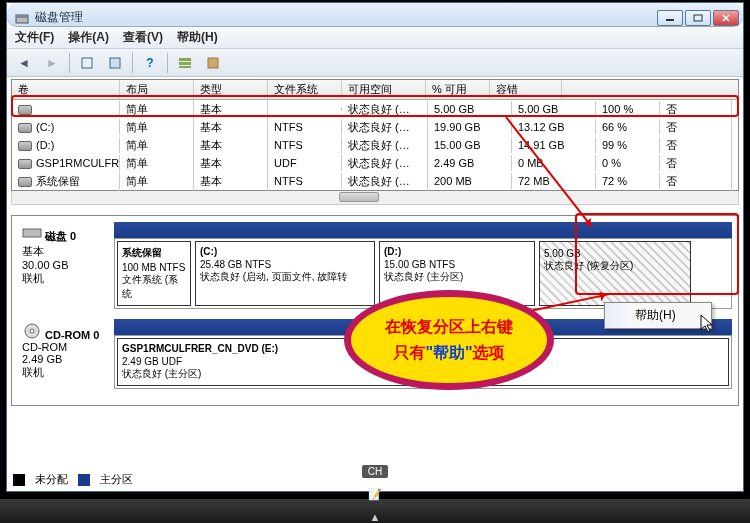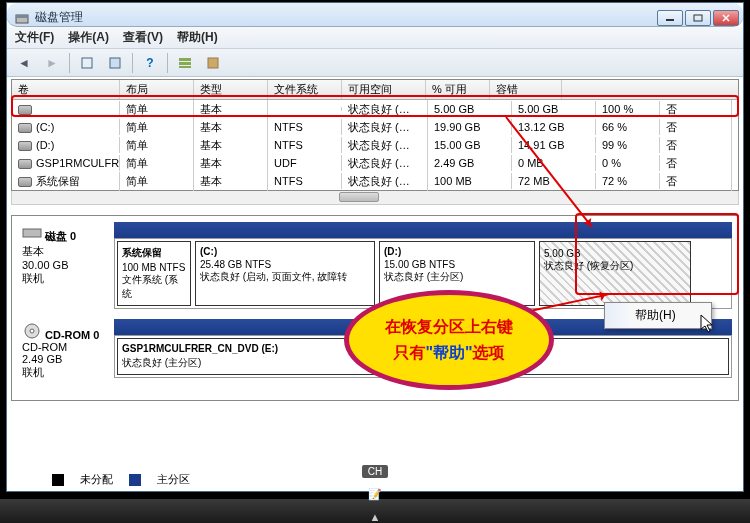--- a/index.html
+++ b/index.html
@@ -51,36 +51,36 @@
 .disk-label .name { font-weight: bold; }
 .disk-parts { flex: 1; display: flex; gap: 4px; border: 1px solid #999; padding: 2px; }
 .disk-title { height: 16px; background: linear-gradient(#2a4b9a,#1a3b8a); }
 .part { border: 1px solid #333; font-size: 10px; padding: 4px; position: relative; background: #fff; display: flex; flex-direction: column; }
 .part .pname { font-weight: bold; margin-bottom: 2px; }
 .part.hatched { background: repeating-linear-gradient(45deg, #f8f8f8, #f8f8f8 4px, #d0d0d0 4px, #d0d0d0 6px); }
 
 
 .bubble {
   position: absolute; left: 344px; top: 290px; width: 210px; height: 100px;
-  background: #ffe000; border: 5px solid #be185d; border-radius: 50%;
+  background: #ffe000; border: 7px solid #be185d; border-radius: 50%;
   display: flex; flex-direction: column; align-items: center; justify-content: center;
   font-size: 16px; font-weight: bold; color: #e00000; line-height: 1.6;
   z-index: 50;
 }
 .arrow-line { position: absolute; background: #e00000; transform-origin: left center; height: 2px; z-index: 40; }
 .arrow-line::after { content: ""; position: absolute; right: -2px; top: -4px; border: 5px solid transparent; border-left-color: #e00000; }
 
 
 .ctx-menu { position: absolute; left: 604px; top: 302px; width: 108px; background: #f8f8f8; border: 1px solid #888; box-shadow: 2px 2px 4px rgba(0,0,0,.3); font-size: 12px; z-index: 60; }
 .ctx-menu .ctx-strip { position: absolute; left: 0; top: 0; bottom: 0; width: 24px; background: linear-gradient(90deg,#e8eef8,#f4f8fc); }
 .ctx-item { position: relative; padding: 4px 8px 4px 30px; }
 .cursor-svg { position: absolute; left: 700px; top: 314px; z-index: 70; }
 
 
-.legend { position: absolute; left: 6px; bottom: 4px; font-size: 11px; display: flex; align-items: center; gap: 16px; margin-left: 39px; }
+.legend { position: absolute; left: 6px; bottom: 4px; font-size: 11px; display: flex; align-items: center; gap: 10px; }
 .legend-box { width: 12px; height: 12px; display: inline-block; }
 
 
 .taskbar { position: absolute; left: 0; right: 0; bottom: 0; height: 24px; background: linear-gradient(#3a3a3a,#1a1a1a); display: flex; align-items: center; justify-content: flex-end; padding: 0 10px; color: #ccc; font-size: 11px; gap: 10px; flex-direction: column; }
 .lang-box { background: #555; padding: 1px 6px; border-radius: 2px; color: #fff; font-size: 10px; }
 </style>
 </head>
 <body>
 
 <div class="window">
@@ -207,21 +207,21 @@
             <div class="c7">0 MB</div>
             <div class="c8">0 %</div>
             <div class="c9">否</div>
           </div>
           <div class="vol-row">
             <div class="c1"><span class="disk-icon"></span>系统保留</div>
             <div class="c2">简单</div>
             <div class="c3">基本</div>
             <div class="c4">NTFS</div>
             <div class="c5">状态良好 (…</div>
-            <div class="c6">100 MB</div>
+            <div class="c6">200 MB</div>
             <div class="c7">72 MB</div>
             <div class="c8">72 %</div>
             <div class="c9">否</div>
           </div>
         </div>
     </div>
     <div class="scroll-bar">
         <div class="scroll-thumb"></div>
       </div>
 
@@ -275,20 +275,21 @@
           <span class="name">CD-ROM 0</span><br>
           <span>CD-ROM</span><br>
           <span>2.49 GB</span><br>
           <span>联机</span>
         </div>
         <div style="flex:1">
           <div class="disk-title"></div>
           <div class="disk-parts">
             <div class="part" style="flex:1">
               <div class="pname">GSP1RMCULFRER_CN_DVD  (E:)</div>
+              <div>2.49 GB UDF</div>
               <div>状态良好 (主分区)</div>
             </div>
           </div>
         </div>
       </div>
 
     </div>
 
     <div class="red-frame1" style="left:564px; top:134px; width:164px; height:82px;"></div>
 

